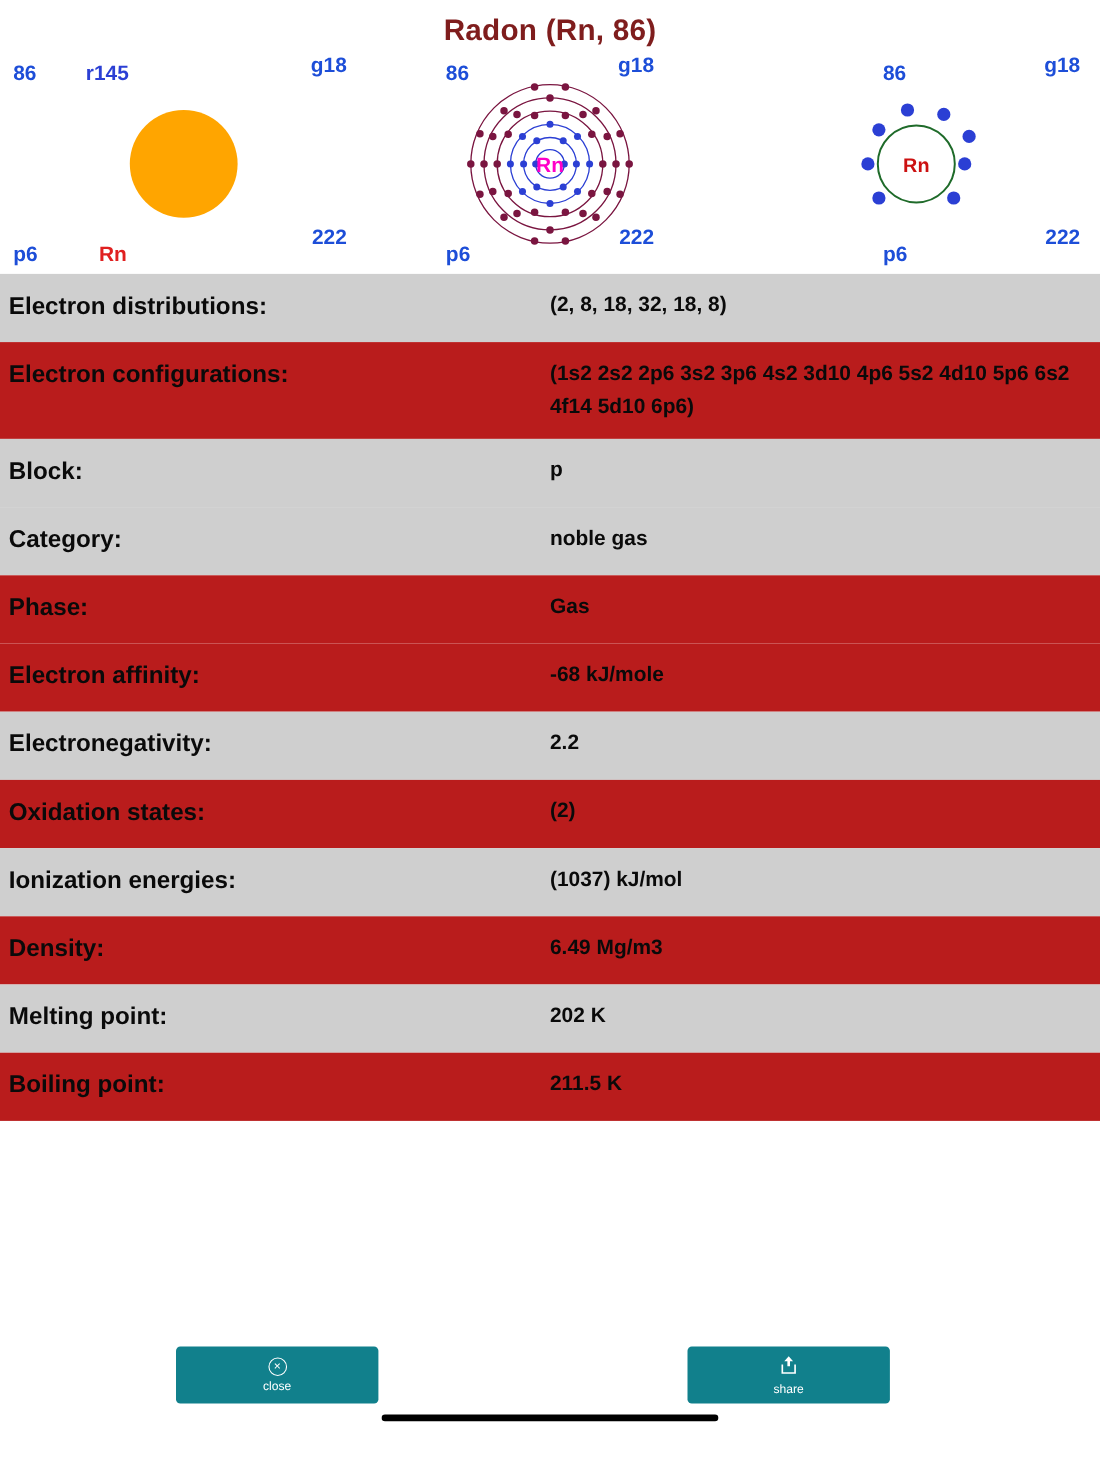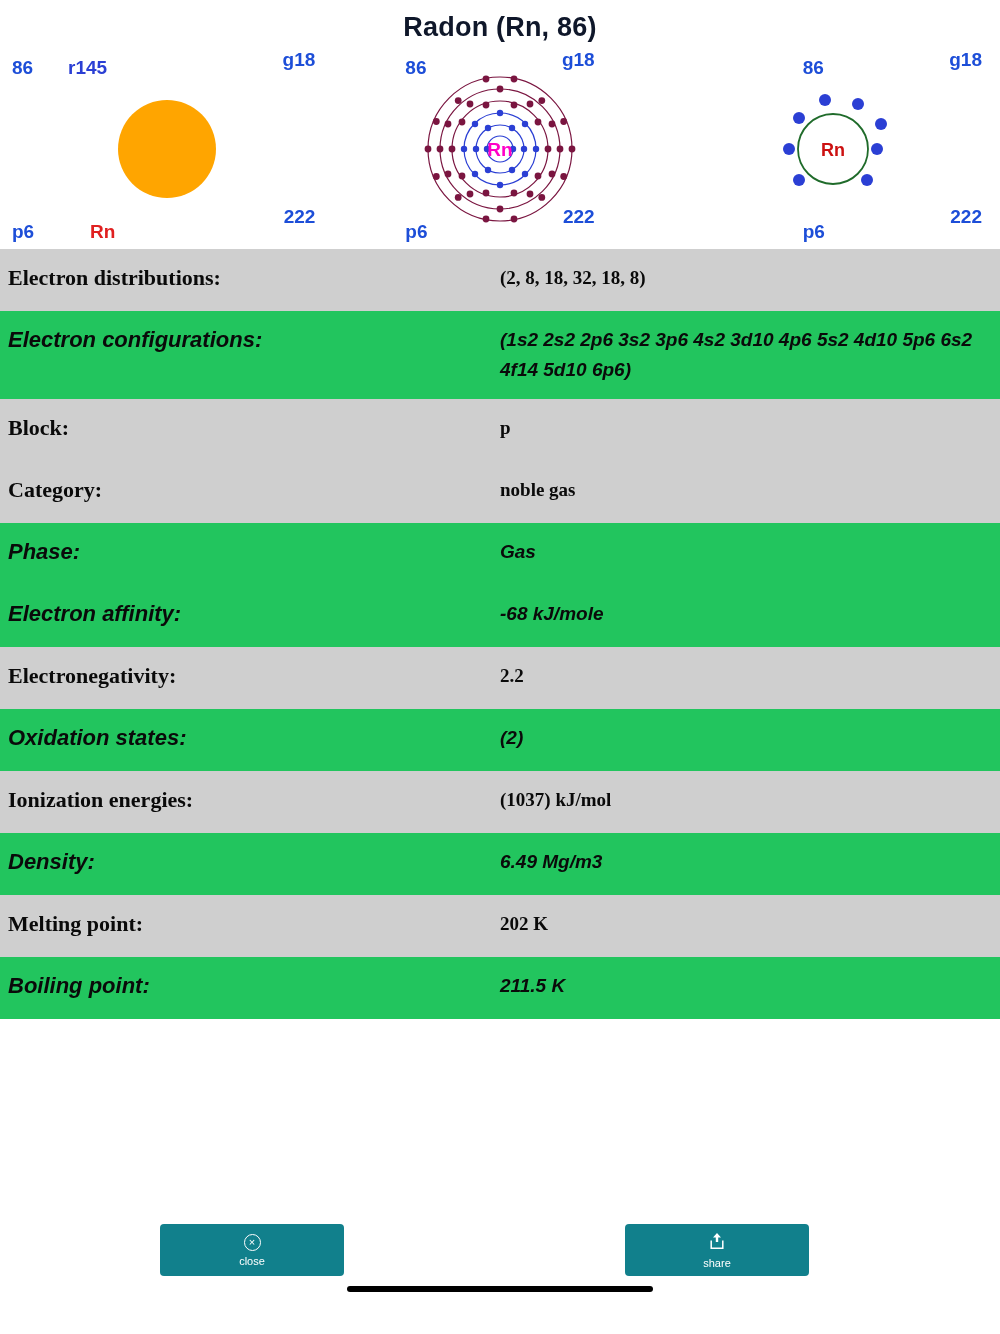--- a/index.html
+++ b/index.html
@@ -7,21 +7,21 @@
     margin: 0; padding: 0;
     width: 1000px; height: 1334px;
     background: #ffffff;
     font-family: "Liberation Sans", sans-serif;
     overflow: hidden;
   }
   #app { position: relative; width: 1000px; height: 1334px; }
 
   .title {
     text-align: center;
-    color: #0f172a;
+    color: #7f1d1d;
     font-size: 27px;
     font-weight: bold;
     padding-top: 12px;
     letter-spacing: 0.2px;
   }
 
   
   .panels {
     display: flex;
     width: 1000px;
@@ -64,22 +64,22 @@
   .atom-svg { display: block; }
 
   
   .table { width: 1000px; }
   .row {
     display: flex;
     align-items: flex-start;
     min-height: 62px;
     padding: 14px 0;
   }
-  .row.odd  { background: #cfcfcf; font-family: Liberation Serif, serif; }
-  .row.even { background: #22c55e; font-style: italic; }
+  .row.odd  { background: #cfcfcf; }
+  .row.even { background: #b91c1c; }
   .row .label {
     width: 500px;
     padding-left: 8px;
     font-size: 22px;
     font-weight: bold;
     color: #0a0a0a;
     line-height: 30px;
   }
   .row .value {
     width: 500px;
@@ -141,21 +141,21 @@
 
   <div class="title">Radon (Rn, 86)</div>
 
   <div class="panels">
 
     <div class="panel">
       <span class="corner tl">86</span>
       <span class="corner tr">g18</span>
       <span class="corner bl">p6</span>
       <span class="corner br">222</span>
-      <span class="corner blue" style="left:68px; top:8px;">r145</span>
+      <span class="corner blue" style="left:78px; top:8px;">r145</span>
       <span class="corner red" style="left:90px; bottom:6px;">Rn</span>
       <div class="center-stage">
         <div class="sphere"></div>
       </div>
     </div>
 
     <div class="panel">
       <span class="corner tl" style="left:72px;">86</span>
       <span class="corner tr" style="right:72px;">g18</span>
       <span class="corner bl" style="left:72px;">p6</span>

